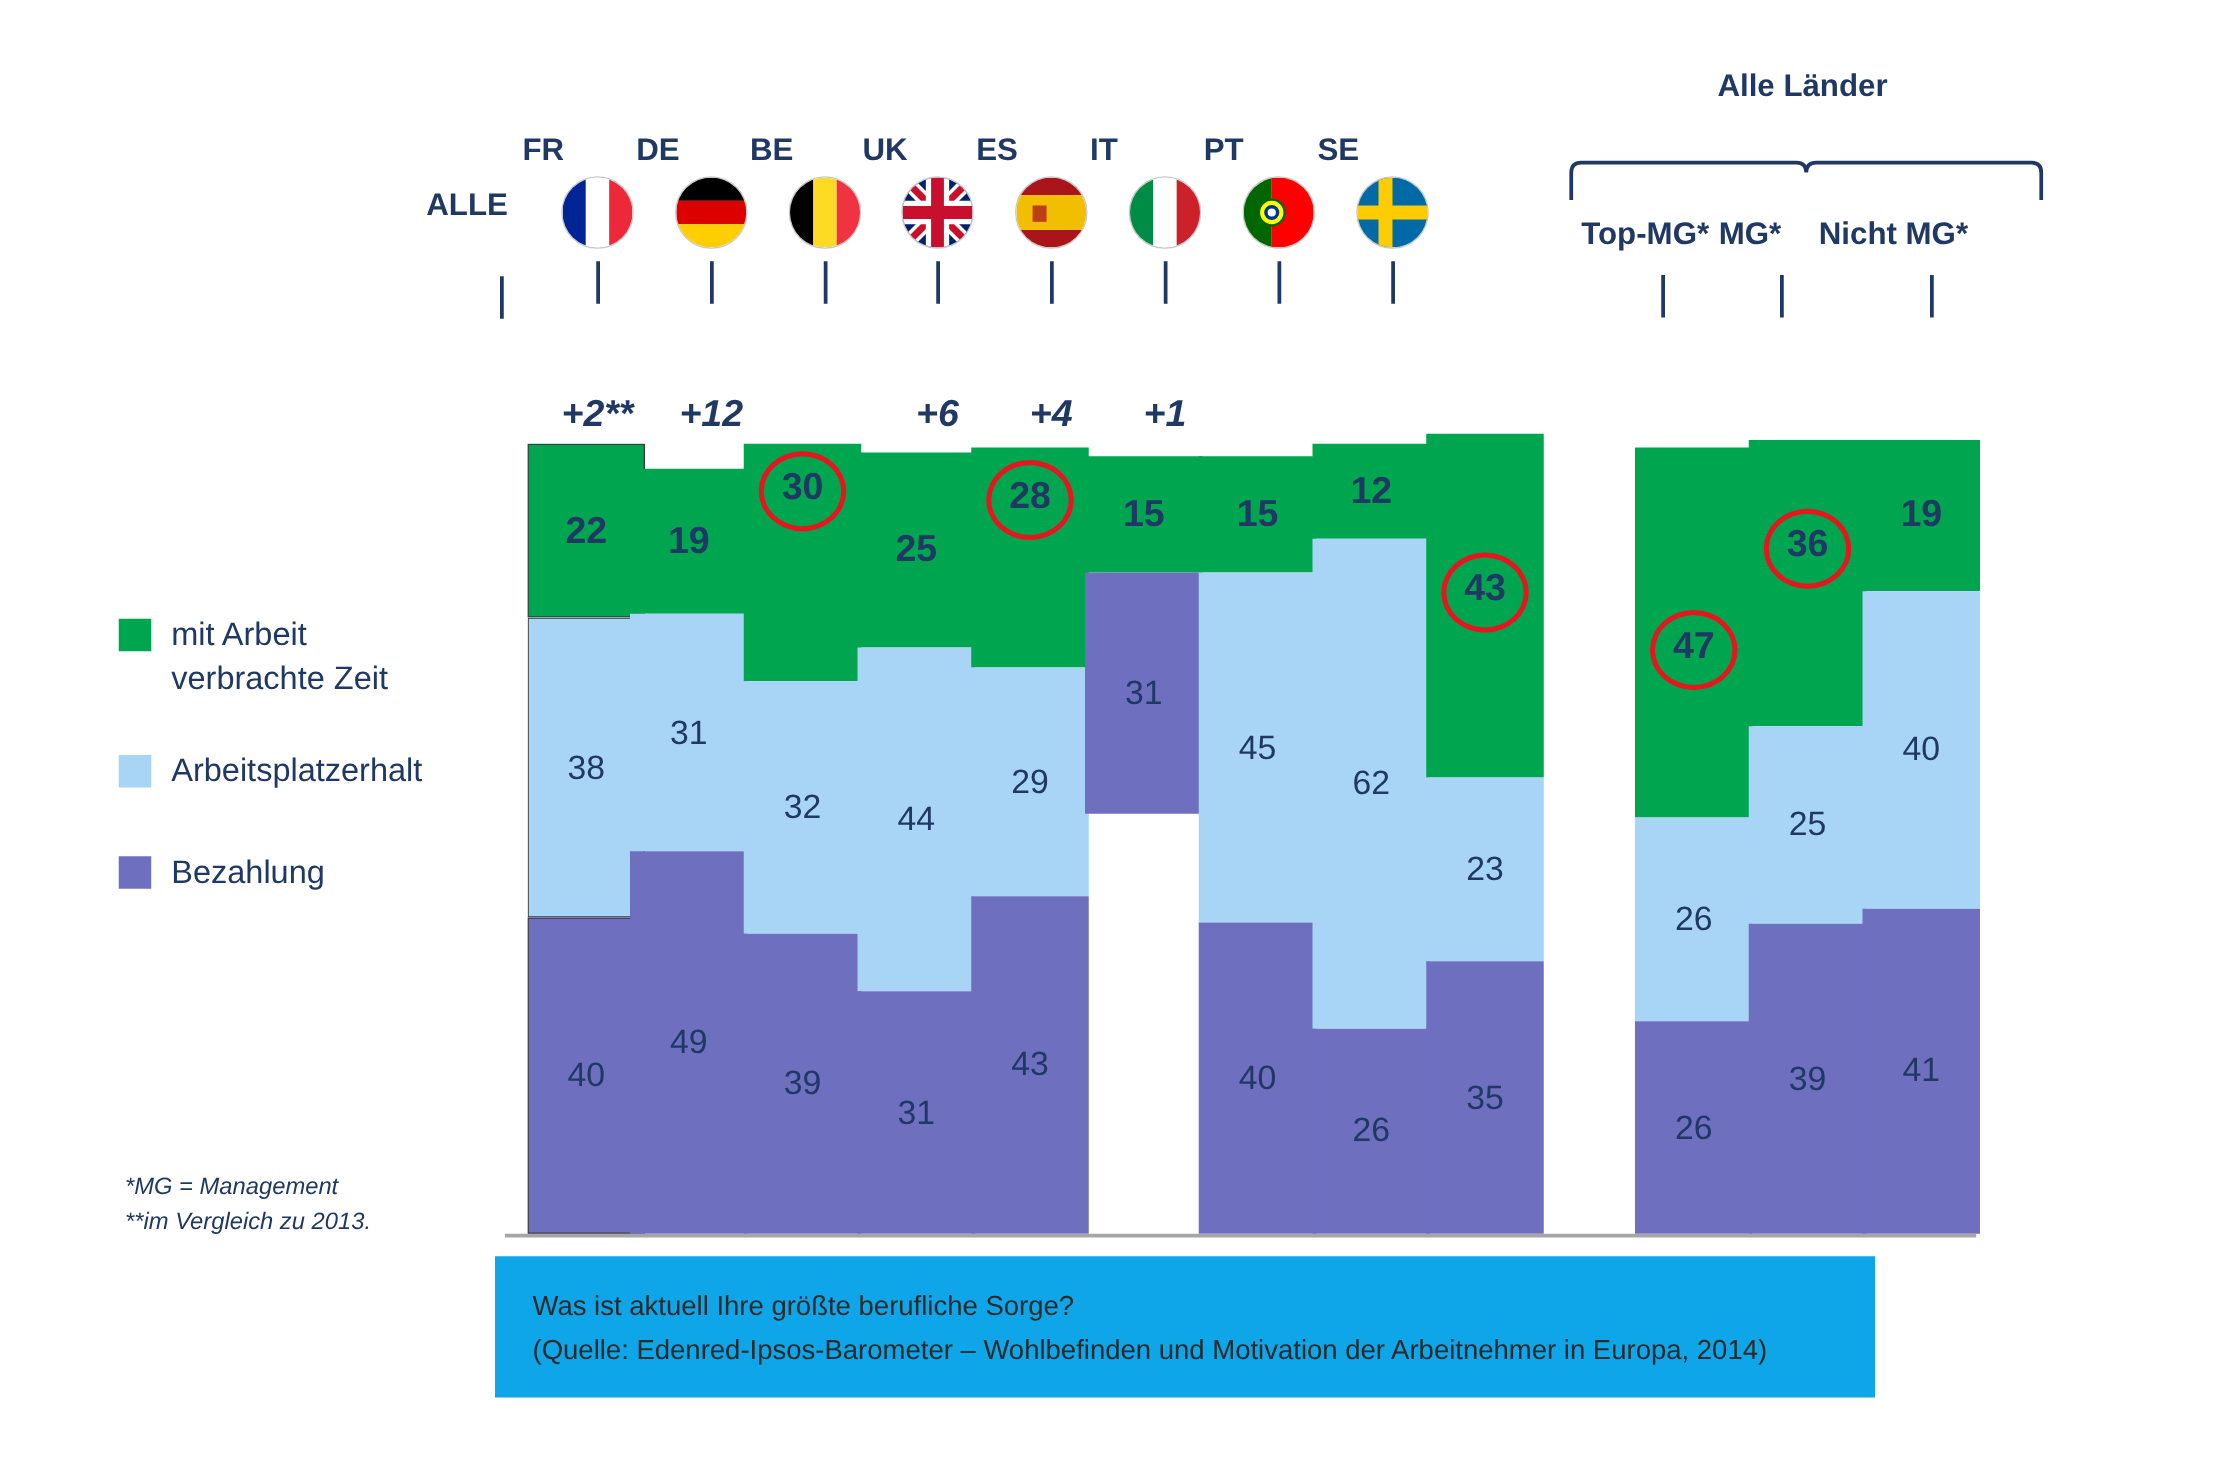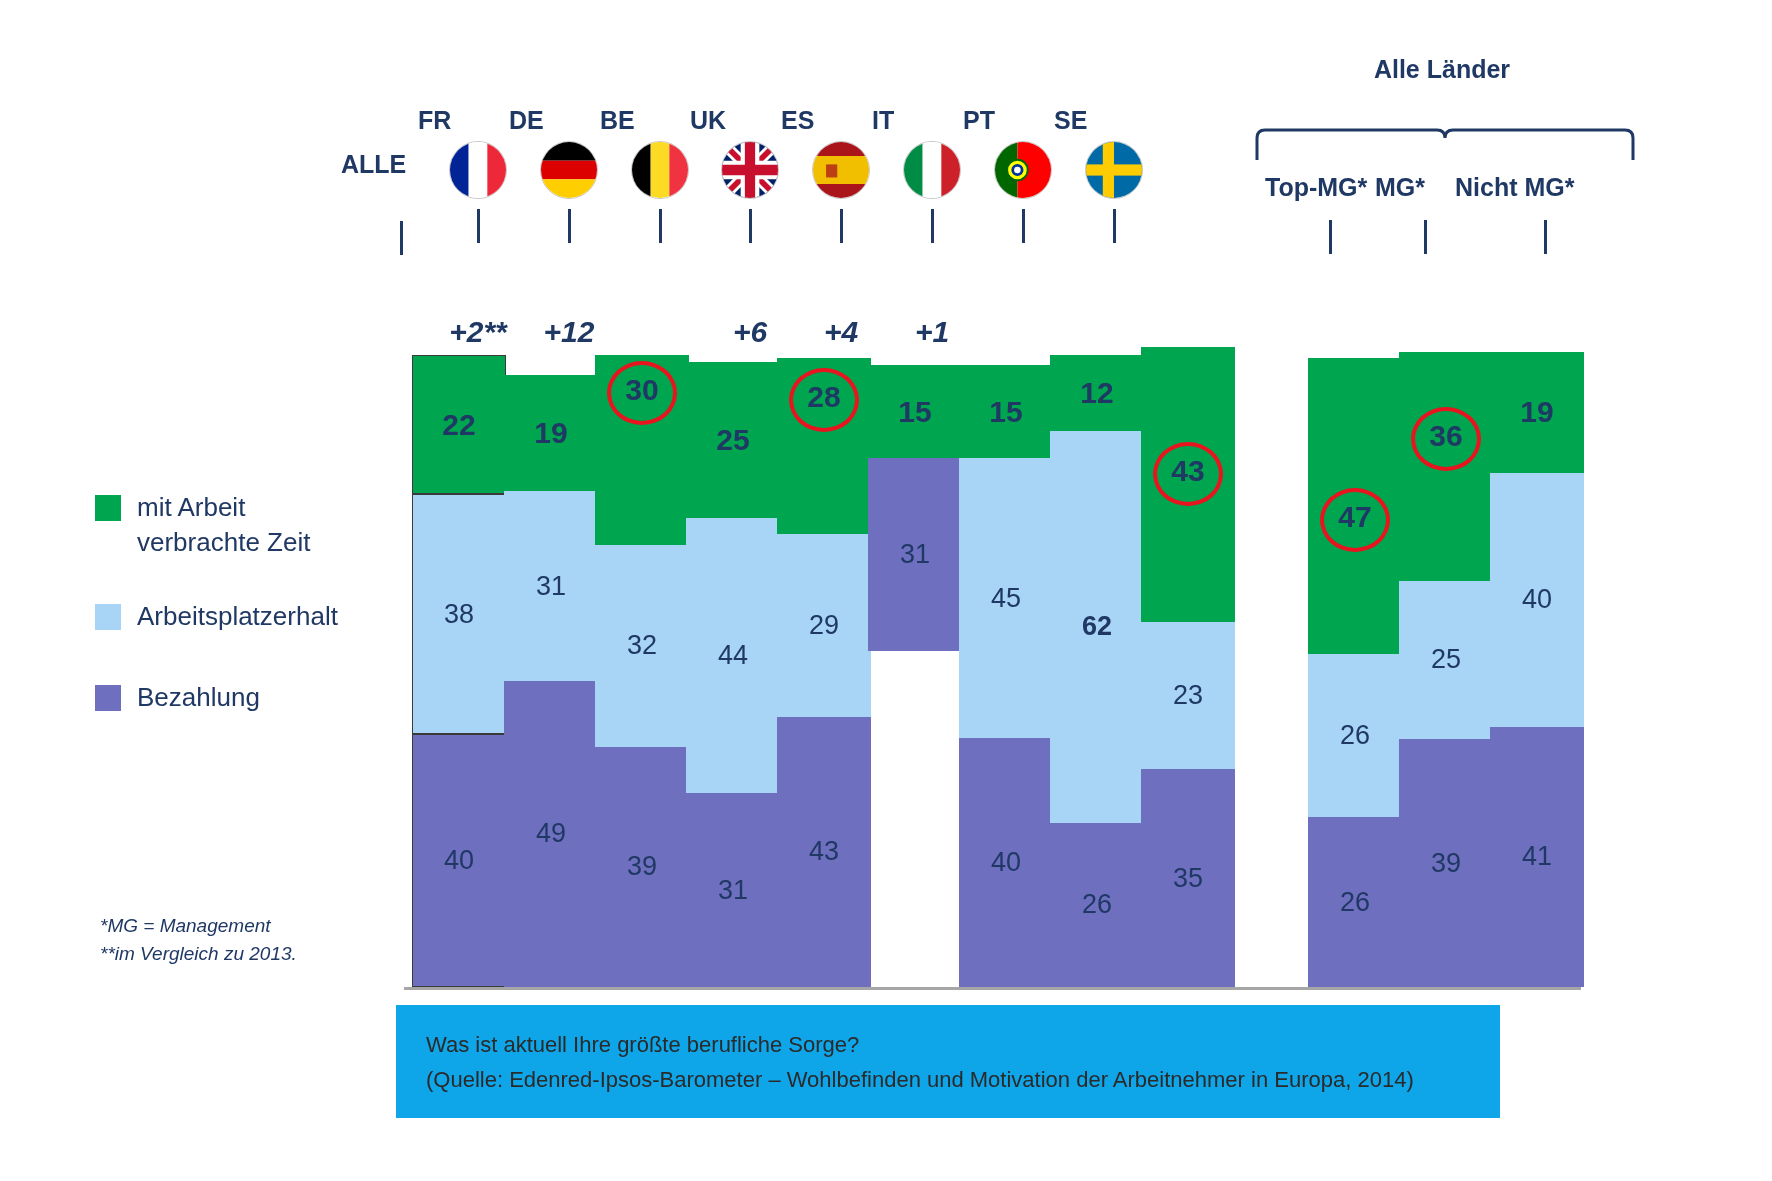--- a/index.html
+++ b/index.html
@@ -66,21 +66,21 @@
   .legend { position: absolute; left: 95px; top: 490px; width: 300px; }
   .legend-row { display: flex; align-items: flex-start; margin-bottom: 40px; }
   .legend-swatch {
     width: 26px; height: 26px; flex: 0 0 26px;
     margin-right: 16px; margin-top: 5px;
   }
   .legend-text {
     font-size: 26px; color: #1f3864; line-height: 1.33;
   }
   .footnote {
-    position: absolute; left: 100px; top: 912px;
+    position: absolute; left: 100px; top: 936px;
     font-size: 19px; font-style: italic; color: #1f3864;
     line-height: 1.45;
   }
 
   
   .plot { position: absolute; left: 0; top: 0; width: 100%; height: 100%; }
   .axis {
     position: absolute;
     left: 404px; top: 987px;
     width: 1177px; height: 3px;
@@ -286,21 +286,21 @@
   </div>
 
   <div class="delta" style="left:418px; top:315px;">+2**</div>
   <div class="delta" style="left:509px; top:315px;">+12</div>
   <div class="delta" style="left:690px; top:315px;">+6</div>
   <div class="delta" style="left:781px; top:315px;">+4</div>
   <div class="delta" style="left:872px; top:315px;">+1</div>
 
   <div class="plot">
 
-    <div class="bar outlined" style="left:412px; top:355px; height:632px;">
+    <div class="bar outlined" style="left:422px; top:355px; height:632px;">
       <div class="seg green" style="height:22%;">
           <span class="val bold">22</span>
         </div>
       <div class="seg blue" style="height:38%;">
           <span class="val">38</span>
         </div>
       <div class="seg purple" style="height:40%;">
           <span class="val">40</span>
         </div>
     </div>
@@ -373,21 +373,21 @@
         </div>
       <div class="seg purple" style="height:40%;">
           <span class="val">40</span>
         </div>
     </div>
 
     <div class="bar" style="left:1050px; top:355px; height:632px;">
       <div class="seg green" style="height:12%;">
           <span class="val bold">12</span>
         </div>
-      <div class="seg blue" style="height:62%;font-weight:bold;">
+      <div class="seg blue" style="height:62%;">
           <span class="val">62</span>
         </div>
       <div class="seg purple" style="height:26%;">
           <span class="val">26</span>
         </div>
     </div>
 
     <div class="bar" style="left:1141px; top:347px; height:640px;">
       <div class="seg green" style="height:43%;">
         <span class="circle-mark" style="top:95px;"></span>

